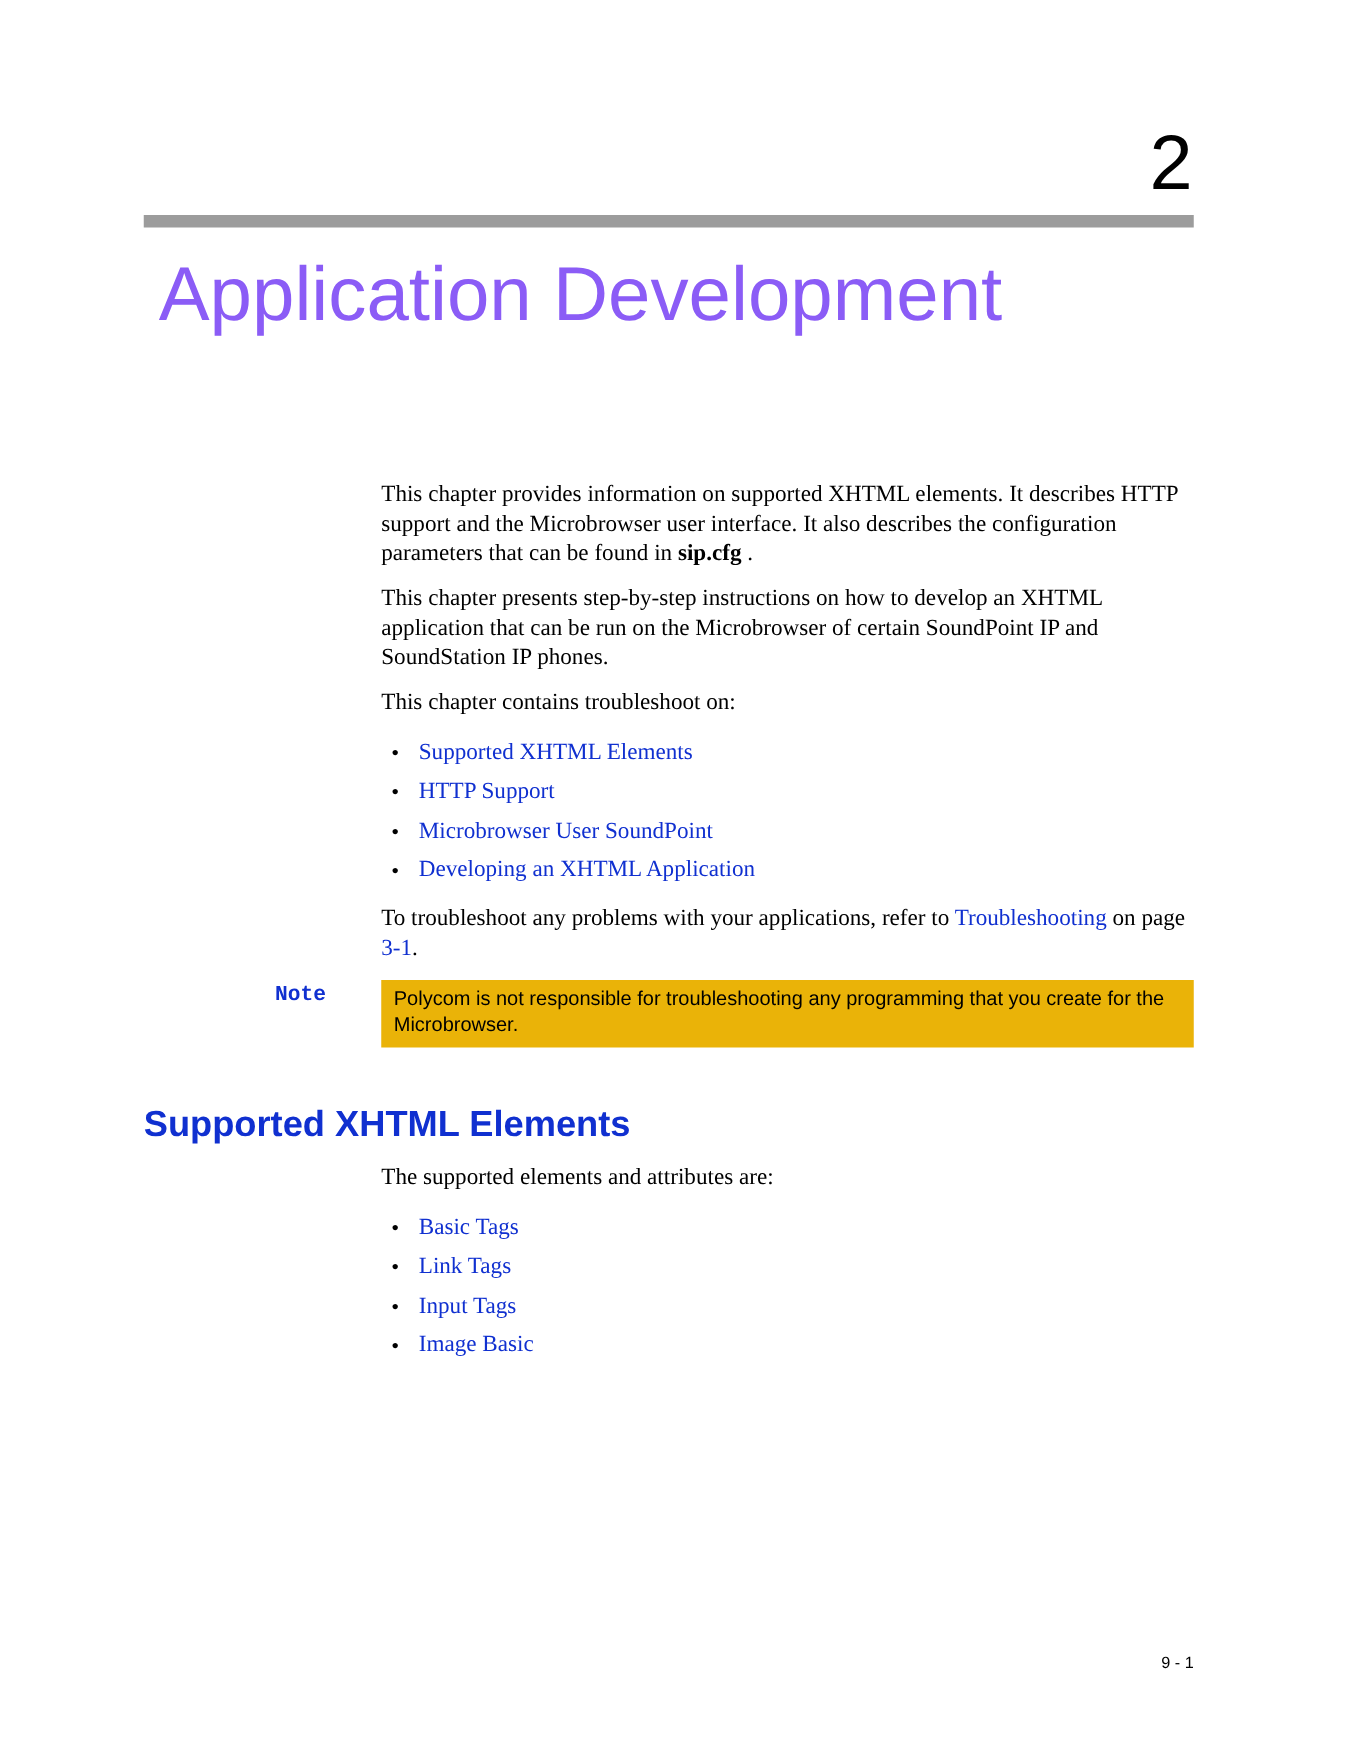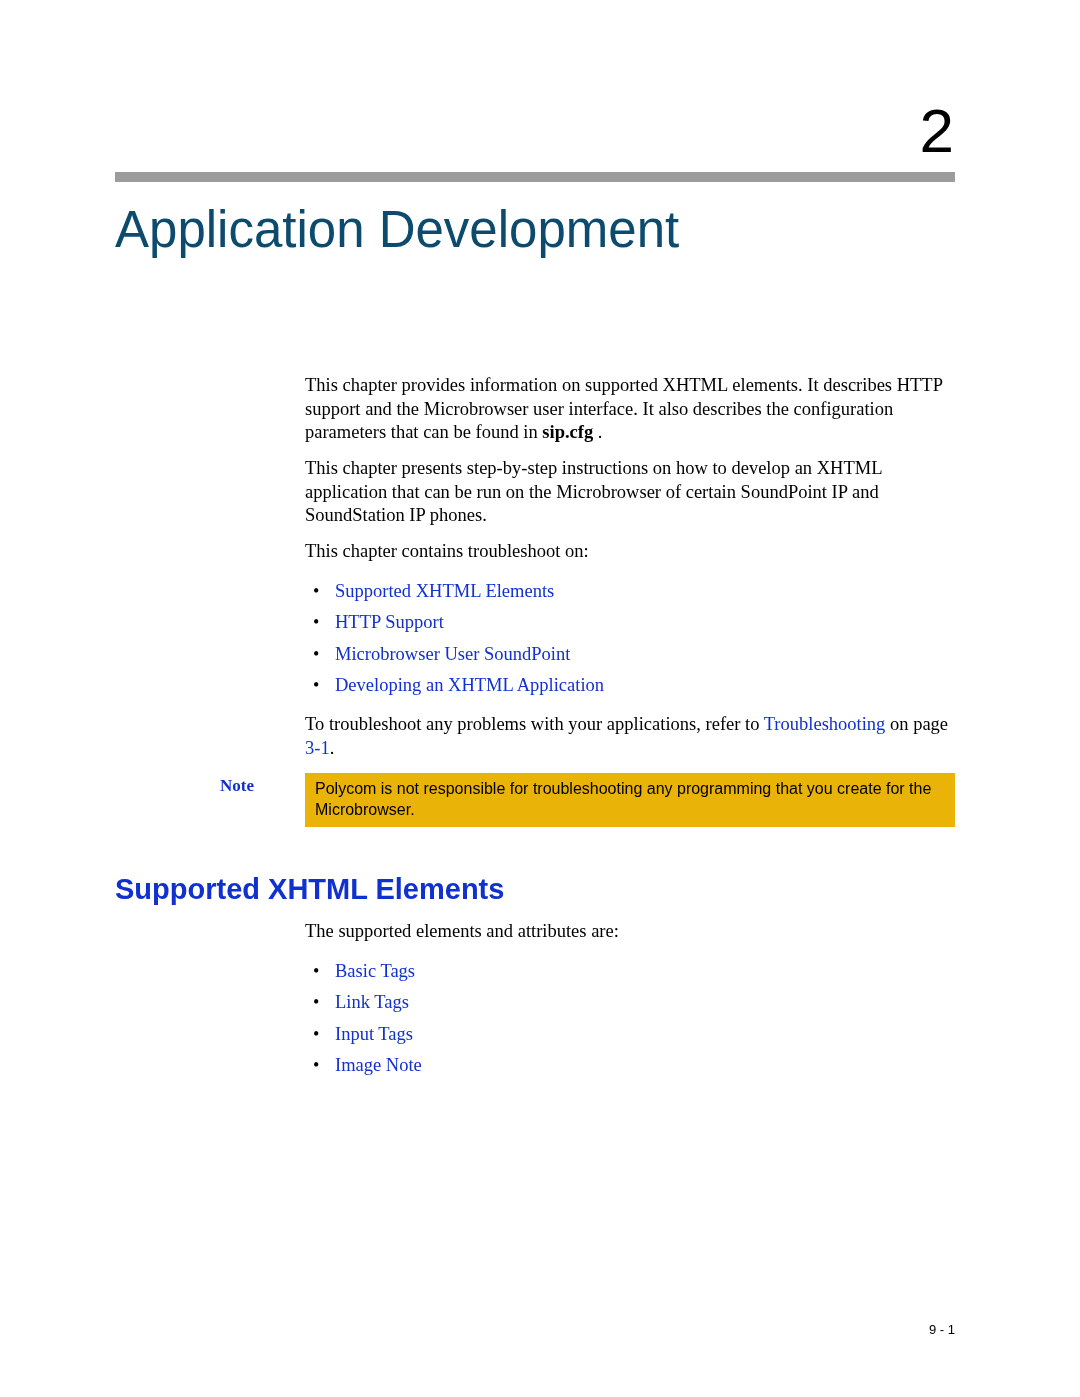--- a/index.html
+++ b/index.html
@@ -27,23 +27,23 @@
     letter-spacing: 1px;
   }
   .rule {
     height: 10px;
     background: #9c9c9c;
     margin: 0 0 18px 0;
   }
   .chapter-title {
     font-family: Arial, Helvetica, sans-serif;
     font-weight: 300;
-    font-size: 51px;
-    margin: 0;
-    color: #0c4a6e;
+    font-size: 61px;
+    margin: 12px;
+    color: #8b5cf6;
     letter-spacing: 0px;
   }
   .intro {
     margin-top: 115px;
     margin-left: 190px;
   }
   .intro p, .section-body p {
     font-size: 18.5px;
     line-height: 1.28;
     margin: 0 0 12px 0;
@@ -67,21 +67,21 @@
     top: 0;
     font-size: 18px;
   }
   .link { color: #1030d0; }
   .note-row {
     display: flex;
     margin: 8px 0 0 105px;
     align-items: flex-start;
   }
   .note-label {
-    font-family: Liberation Serif, serif;
+    font-family: Liberation Mono, monospace;
     font-weight: 700;
     font-size: 17px;
     color: #1030d0;
     width: 85px;
     flex-shrink: 0;
     padding-top: 3px;
   }
   .note-box {
     background: #eab308;
     font-family: Arial, Helvetica, sans-serif;
@@ -139,18 +139,18 @@
     <div class="note-box">Polycom is not responsible for troubleshooting any programming that you create for the Microbrowser.</div>
   </div>
 
   <h2 class="section-title">Supported XHTML Elements</h2>
   <div class="section-body">
     <p>The supported elements and attributes are:</p>
     <ul class="bullets">
       <li><span class="link">Basic Tags</span></li>
       <li><span class="link">Link Tags</span></li>
       <li><span class="link">Input Tags</span></li>
-      <li><span class="link">Image Note</span></li>
+      <li><span class="link">Image Basic</span></li>
     </ul>
   </div>
 
   <div class="page-num">9 - 1</div>
 </div>
 
 </body></html>

